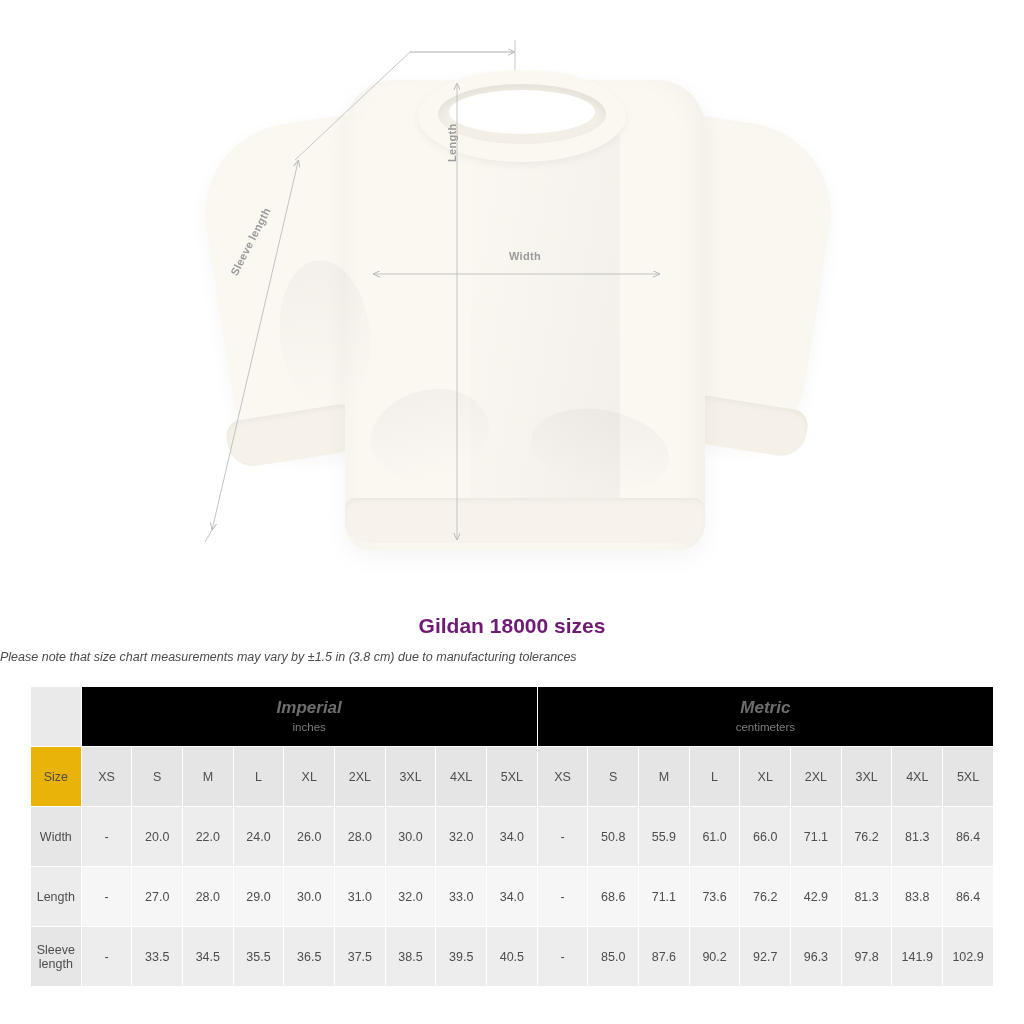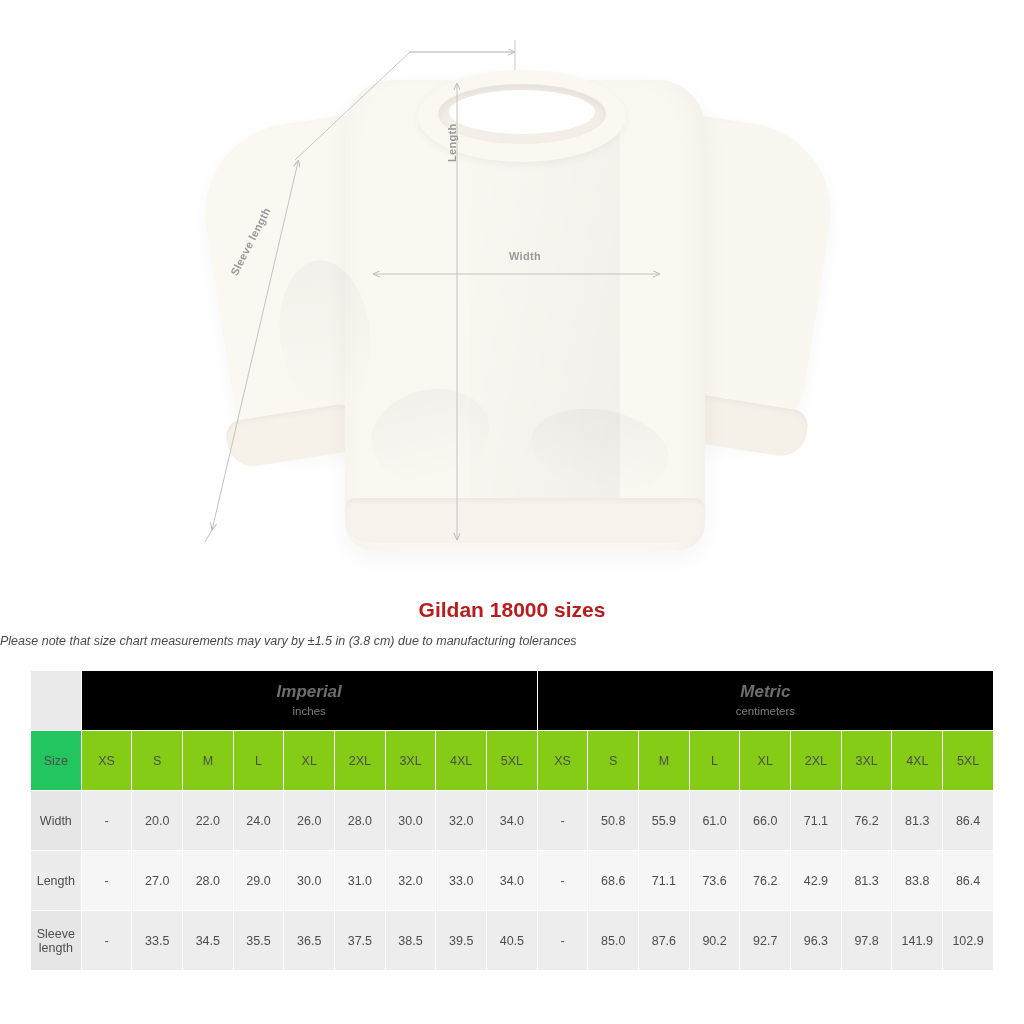--- a/index.html
+++ b/index.html
@@ -183,22 +183,22 @@
     transform: rotate(-63deg);
     transform-origin: left top;
     white-space: nowrap;
   }
 
   
   .chart-title {
     text-align: center;
     font-size: 21px;
     font-weight: bold;
-    color: #b91c1c;
-    margin-top: 8px;
+    color: #701a75;
+    margin-top: 24px;
   }
   .chart-note {
     font-size: 12.5px;
     font-style: italic;
     color: #4a4a4a;
     margin-top: 12px;
   }
 
   
   .table-wrap {
@@ -229,28 +229,28 @@
     color: #6d6d6d;
     line-height: 1.25;
   }
   .unit-sub {
     font-size: 11.5px;
     color: #7d7d7d;
     line-height: 1.6;
   }
   .blank-head { background: #eaeaea; }
   .col-head {
-    background: #84cc16;
+    background: #e5e5e5;
     font-weight: bold;
     color: #555555;
     font-size: 13px;
     height: 60px;
   }
   .row-head {
-    background: #22c55e;
+    background: #eab308;
     font-weight: bold;
     color: #4d4d4d;
     font-size: 13px;
     width: 124px;
   }
   tr.odd td.val { background: #ededed; }
   tr.even td.val { background: #f6f6f6; }
   tr.odd td.row-head { background: #e6e6e6; }
   tr.even td.row-head { background: #ececec; }
   .val { width: 47px; }

